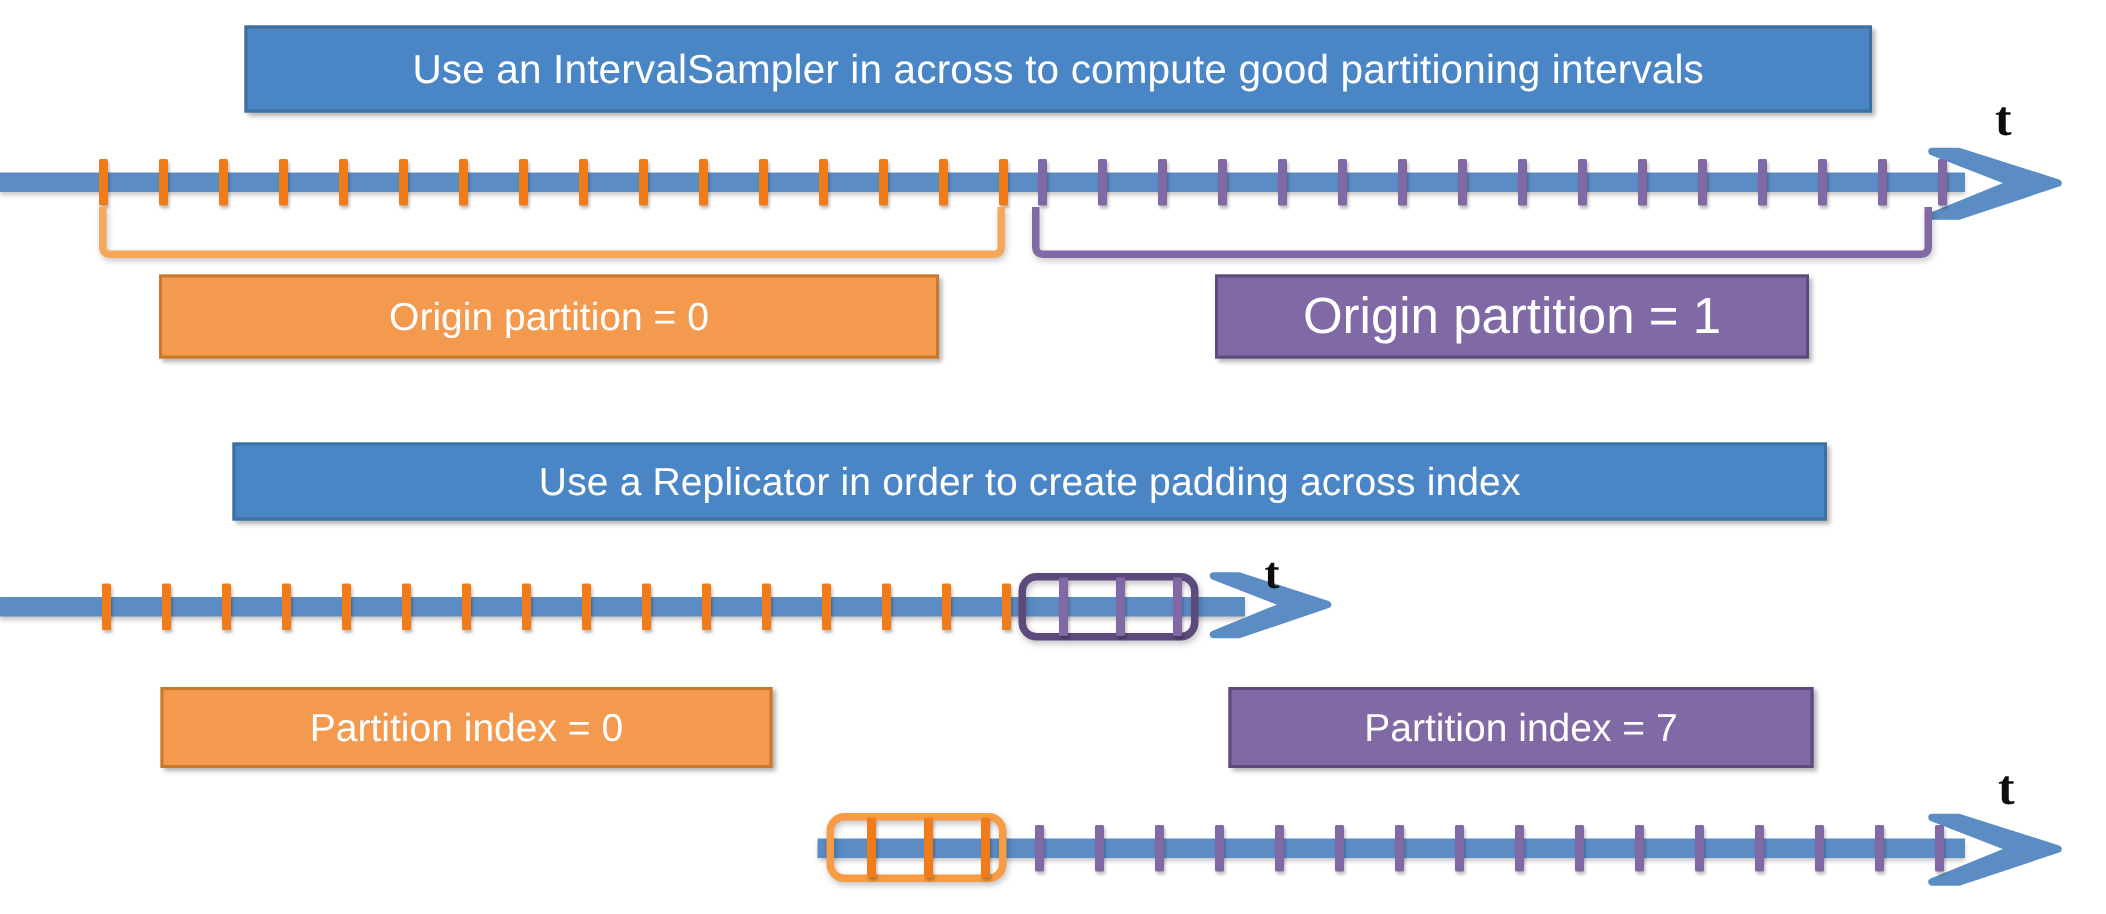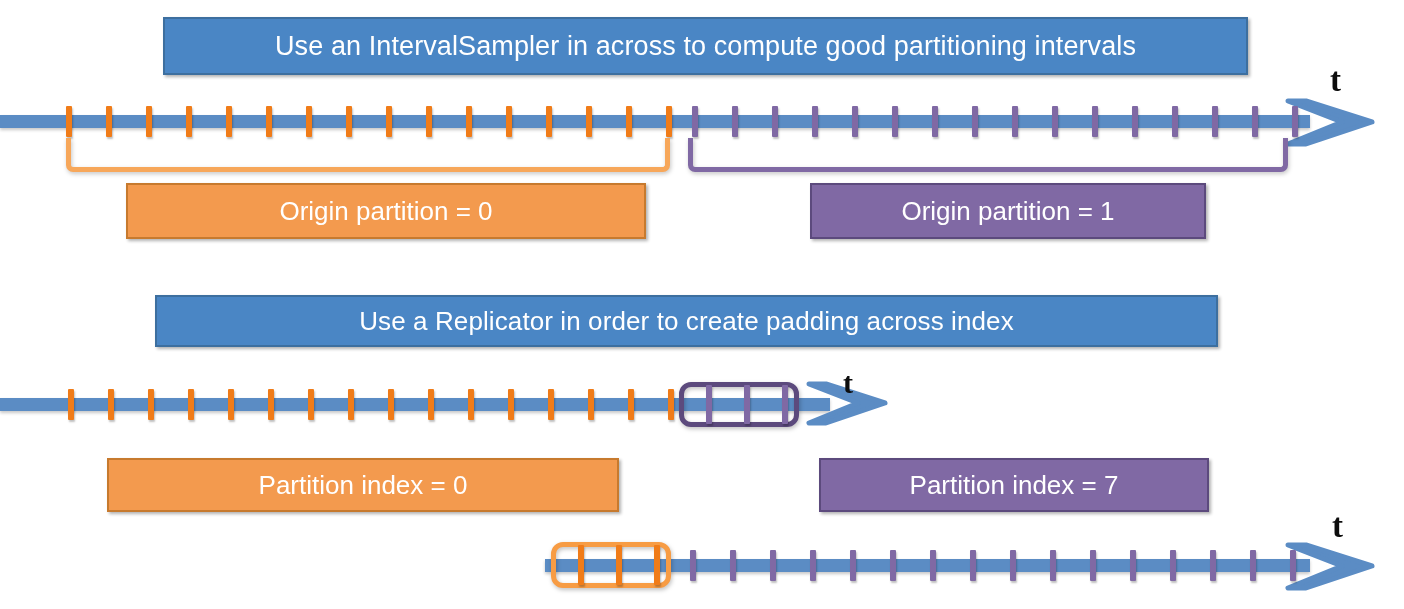--- a/index.html
+++ b/index.html
@@ -120,22 +120,22 @@
     <div class="tick p" style="left:1212px;top:11px;height:31px;"></div>
     <div class="tick p" style="left:1252px;top:11px;height:31px;"></div>
     <div class="tick p" style="left:1292px;top:11px;height:31px;"></div>
   </div>
 
   <div class="tlabel" style="left:1330px;top:62px;font-size:33px;">t</div>
 
   <div class="bracket orange" style="left:66px;top:138px;width:604px;height:34px;"></div>
   <div class="bracket purple" style="left:688px;top:138px;width:600px;height:34px;"></div>
 
-  <div class="labelbox orange" style="left:106px;top:183px;width:520px;height:56px;font-size:26px;margin-left:20px;">Origin partition = 0</div>
-  <div class="labelbox purple" style="left:810px;top:183px;width:396px;height:56px;font-size:26px;">Origin partition = 1</div>
+  <div class="labelbox orange" style="left:106px;top:183px;width:520px;height:56px;font-size:26px;">Origin partition = 0</div>
+  <div class="labelbox purple" style="left:810px;top:183px;width:396px;height:56px;font-size:34px;">Origin partition = 1</div>
 
   <div class="banner" style="left:155px;top:295px;width:1063px;height:52px;font-size:26px;">Use a Replicator in order to create padding across index</div>
 
   <div class="axis" style="left:0px;top:380px;width:1404px;height:50px;">
     <div class="line" style="top:18px;width:830px;"></div>
 
     <svg class="arrowhead" style="left:805px;top:0px;" width="84" height="48" viewBox="0 0 84 48">
       <path d="M 4 4 L 53 23 L 4 43 L 21 43 L 80 23 L 21 4 Z" fill="#5b8cc4" stroke="#5b8cc4" stroke-width="5" stroke-linejoin="round"></path>
     </svg>
 
@@ -157,21 +157,21 @@
     <div class="tick o" style="left:668px;top:9px;height:31px;"></div>
 
     <div class="cellbox purple" style="left:679px;top:2px;width:120px;height:45px;"></div>
     <div class="tick p" style="left:706px;top:5px;height:39px;"></div>
     <div class="tick p" style="left:744px;top:5px;height:39px;"></div>
     <div class="tick p" style="left:782px;top:5px;height:39px;"></div>
   </div>
 
   <div class="tlabel" style="left:843px;top:366px;font-size:30px;">t</div>
 
-  <div class="labelbox orange" style="left:107px;top:458px;width:512px;height:54px;font-size:26px;">Partition index = 0</div>
+  <div class="labelbox orange" style="left:107px;top:458px;width:408px;height:54px;font-size:26px;">Partition index = 0</div>
   <div class="labelbox purple" style="left:819px;top:458px;width:390px;height:54px;font-size:26px;">Partition index = 7</div>
 
   <div class="axis" style="left:0px;top:540px;width:1404px;height:60px;">
     <div class="line" style="left:545px;top:19px;width:765px;"></div>
 
     <svg class="arrowhead" style="left:1284px;top:1px;" width="92" height="52" viewBox="0 0 92 52">
       <path d="M 4 4 L 58 25 L 4 47 L 22 47 L 88 25 L 22 4 Z" fill="#5b8cc4" stroke="#5b8cc4" stroke-width="5" stroke-linejoin="round"></path>
     </svg>
 
     <div class="cellbox orange" style="left:551px;top:2px;width:120px;height:46px;"></div>

